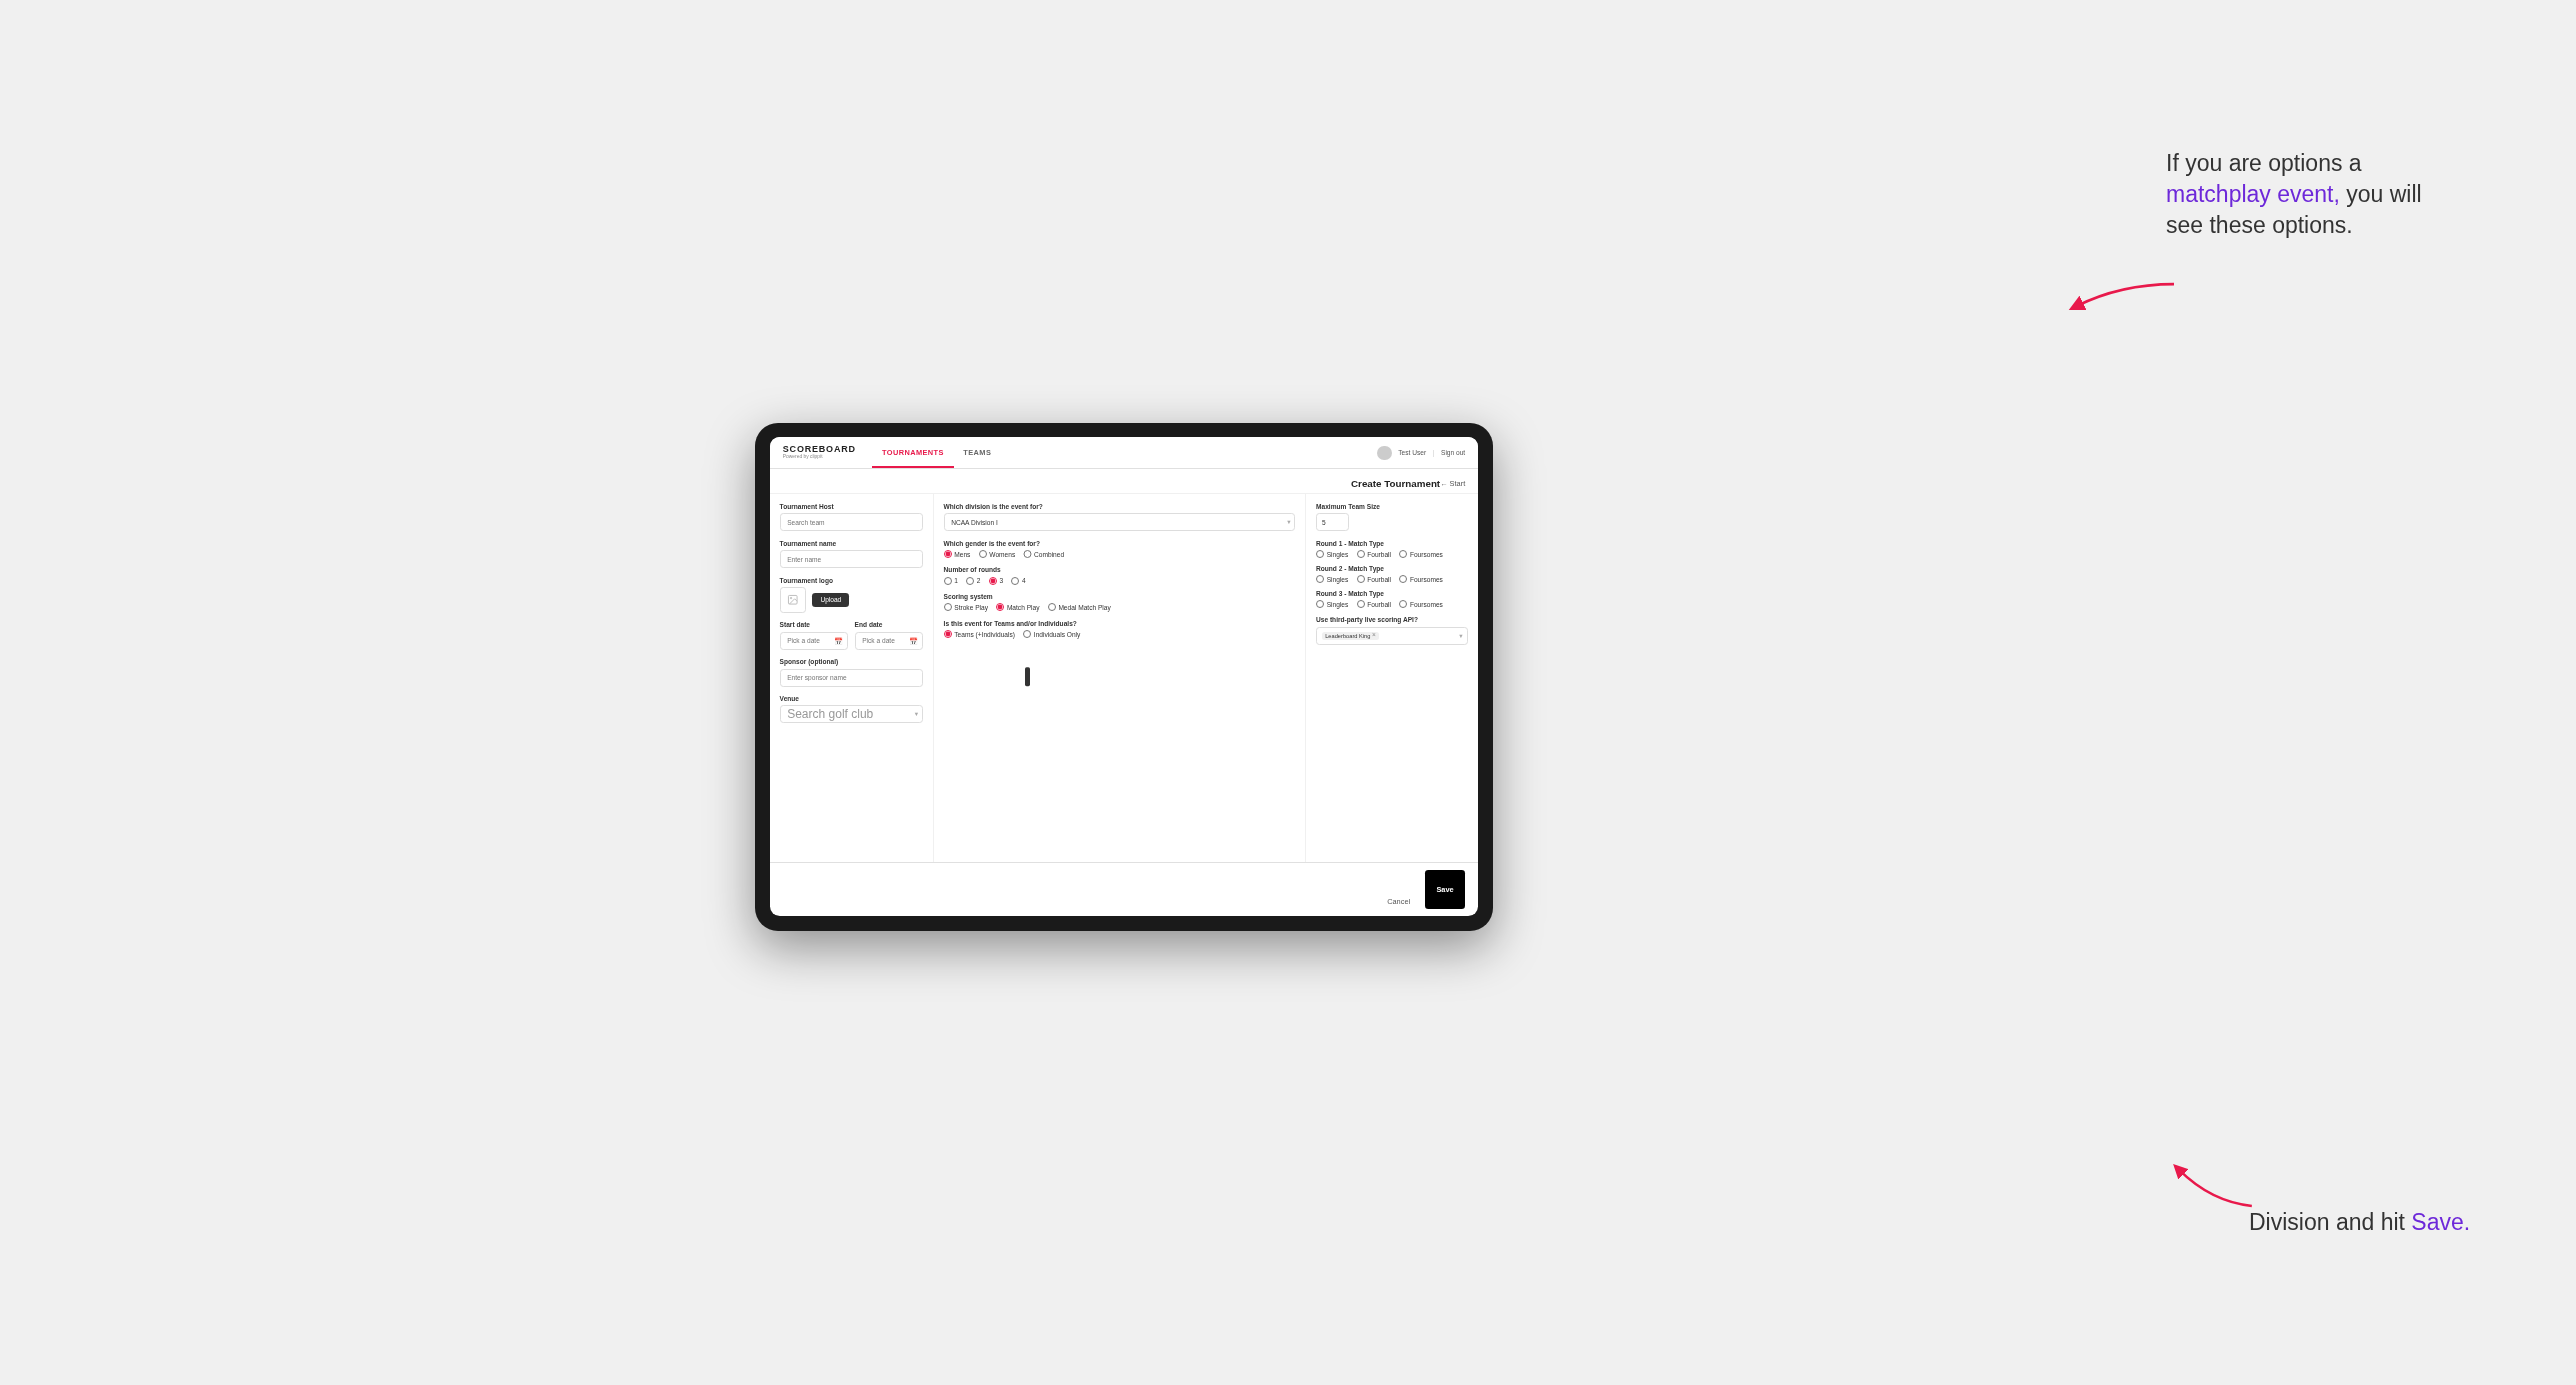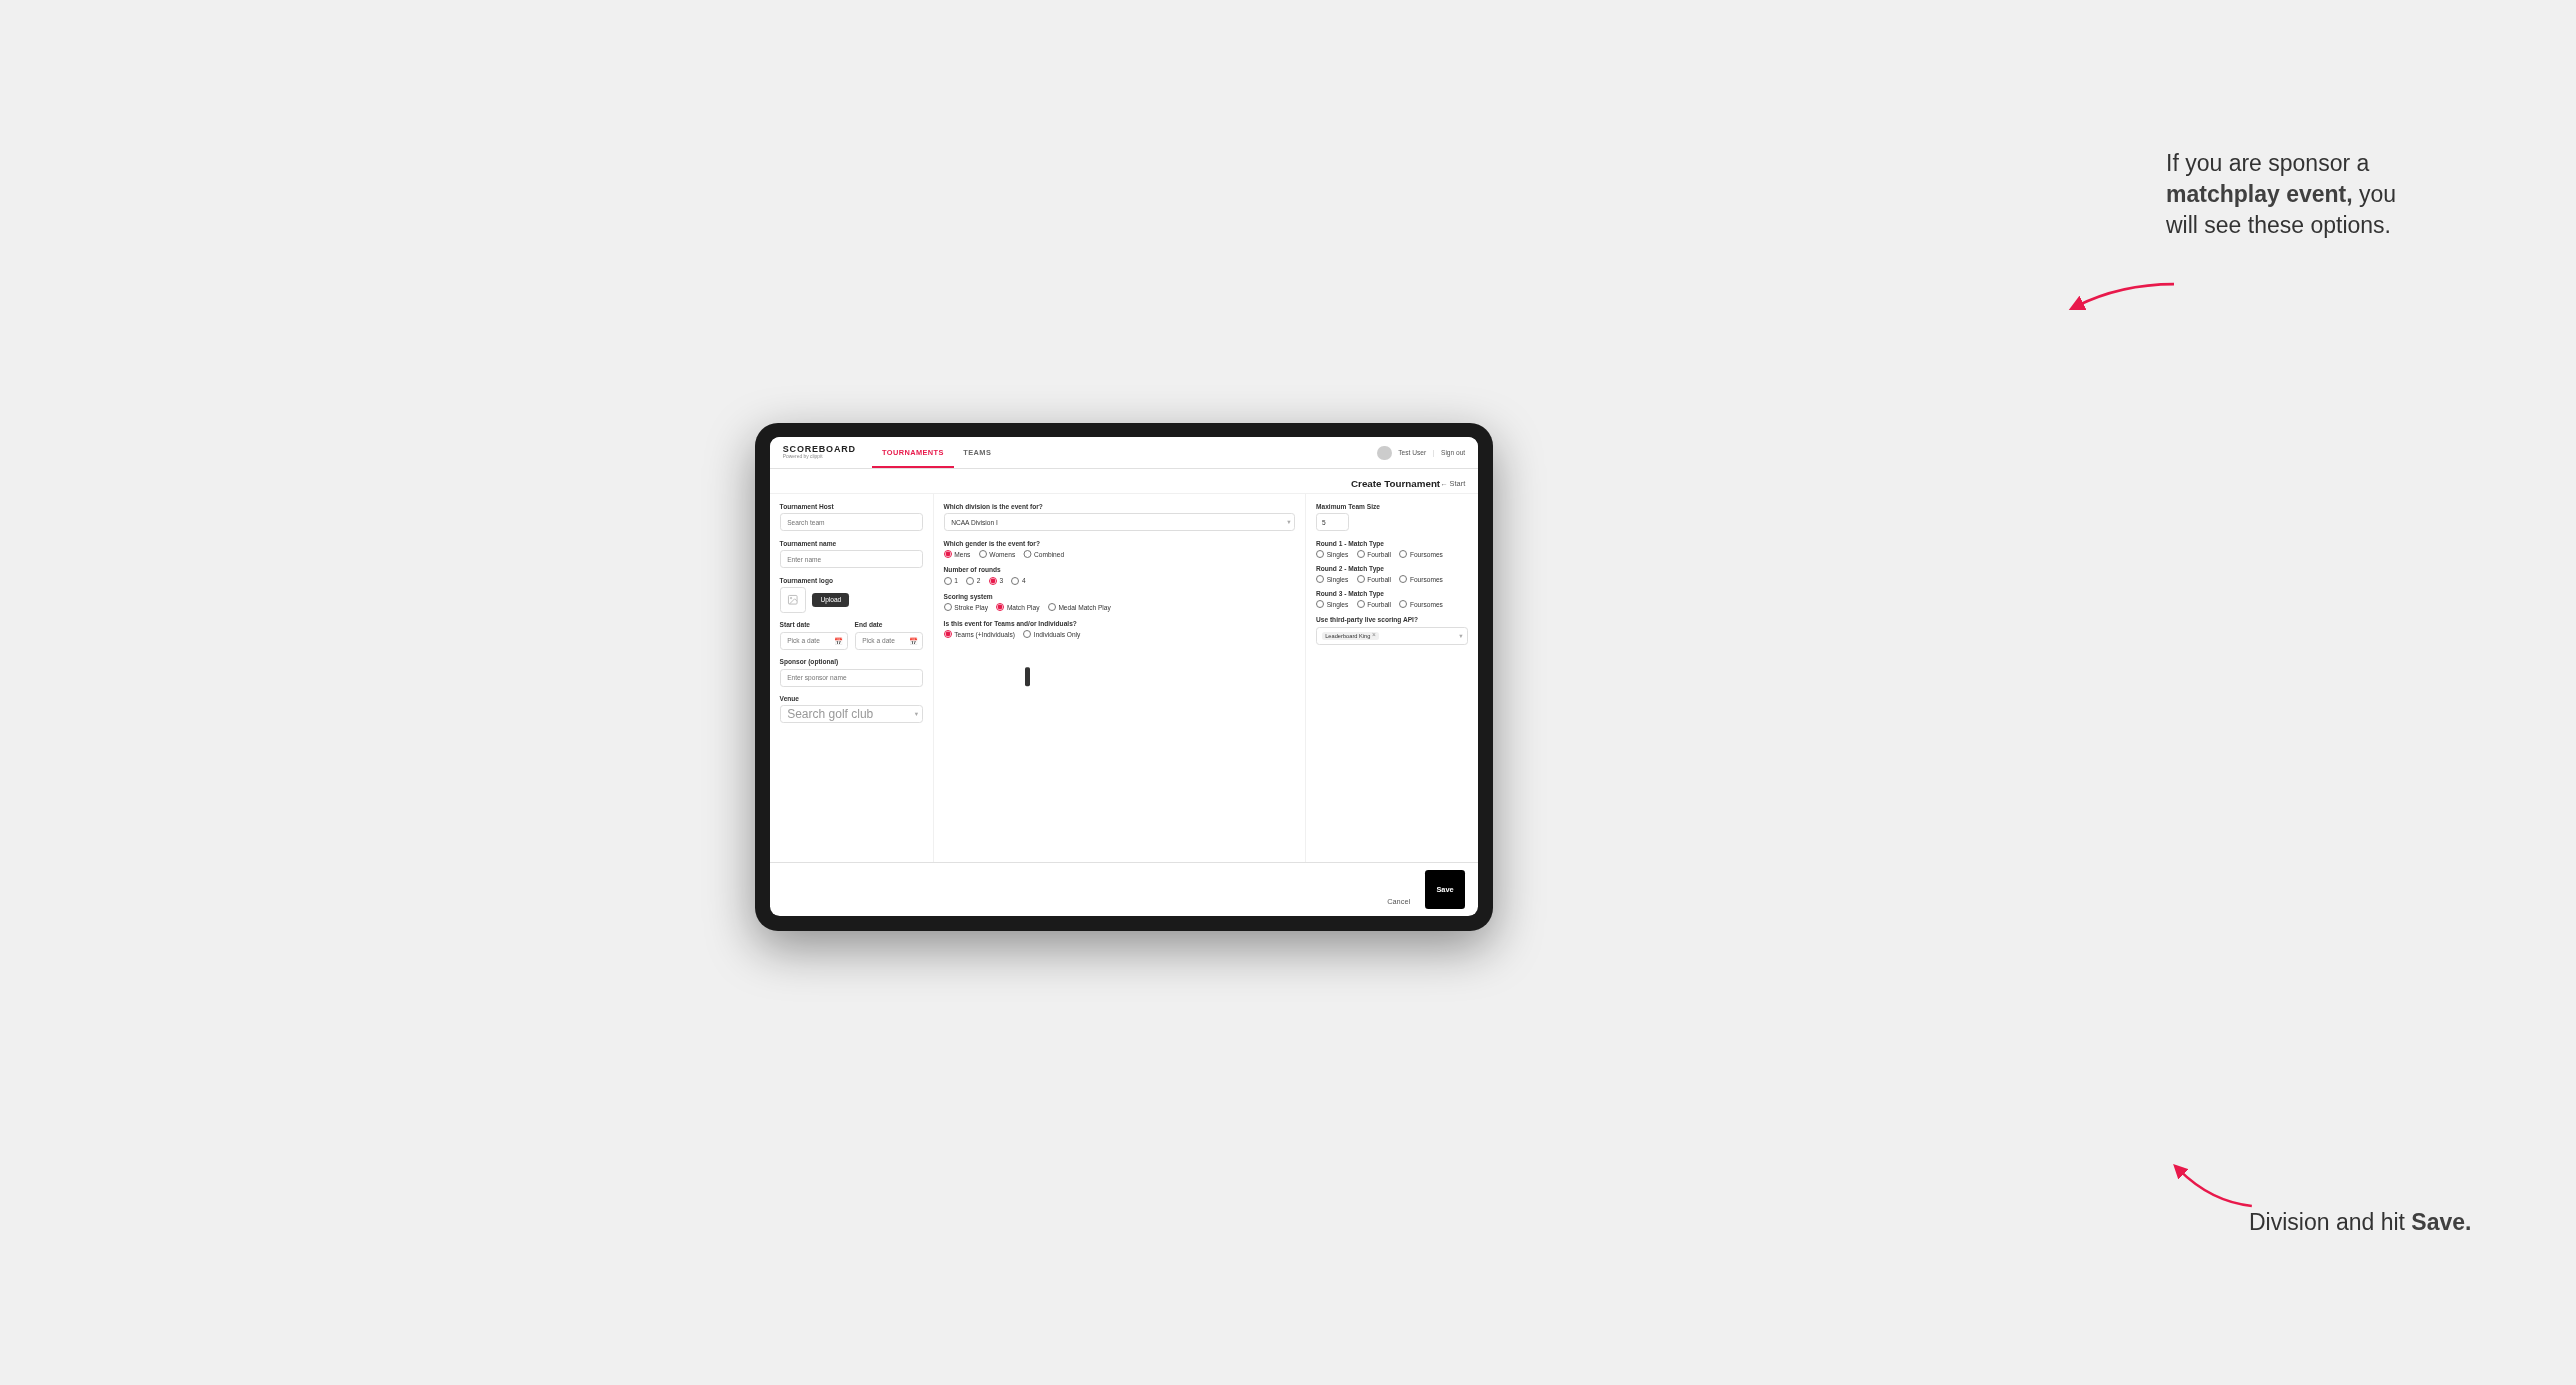--- a/index.html
+++ b/index.html
@@ -422,22 +422,22 @@
     }
 
     .annotation-text {
       font-size: 23px;
       color: #333;
       line-height: 1.35;
       font-family: -apple-system, BlinkMacSystemFont, 'Segoe UI', sans-serif;
     }
 
     .annotation-bold {
-      font-weight: 700;
-      color: #404040;
+      font-weight: 400;
+      color: #6d28d9;
     }
 
     .annotation-bottom {
       position: absolute;
       right: 98px;
       bottom: 148px;
       width: 229px;
     }
 
     .annotation-bottom-text {
@@ -748,21 +748,21 @@
         <button class="cancel-btn">Cancel</button>
         <button class="save-btn">Save</button>
       </div>
 
     </div>
   </div>
 </div>
 
 <div class="annotation-area">
   <p class="annotation-text">
-    <span>If you are sponsor a </span><span class="annotation-bold">matchplay event,</span><span> you will see these options.</span>
+    <span>If you are options a </span><span class="annotation-bold">matchplay event,</span><span> you will see these options.</span>
   </p>
 </div>
 
 <svg class="arrow-top" viewBox="0 0 120 40" style="position:absolute; right:402px; top:279px; width:107px; height:37px;">
   <defs>
     <marker id="arrowhead1" markerWidth="6" markerHeight="6" refX="3" refY="3" orient="auto">
       <polygon points="0 0, 6 3, 0 6" fill="#e8194b"></polygon>
     </marker>
   </defs>
   <path d="M 120 5 Q 60 5 10 30" stroke="#e8194b" stroke-width="3" fill="none" marker-end="url(#arrowhead1)"></path>

